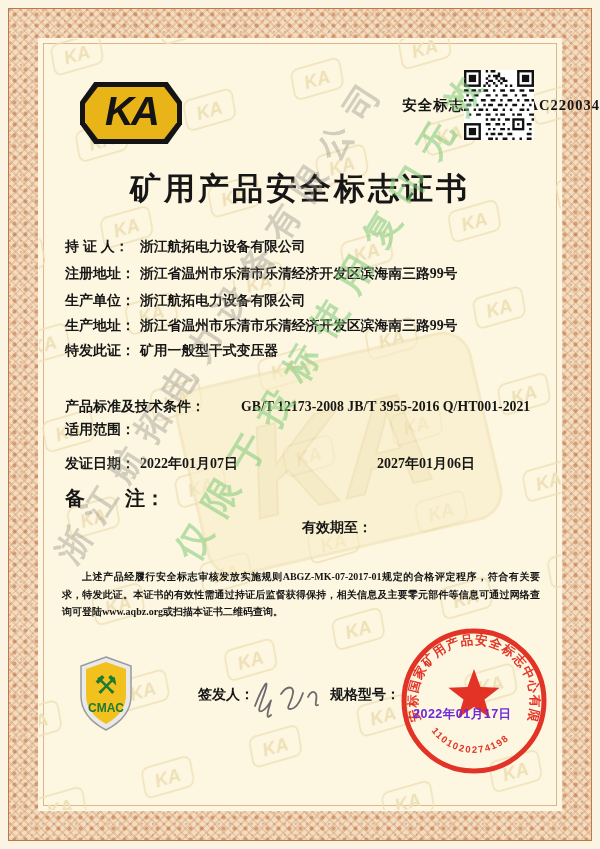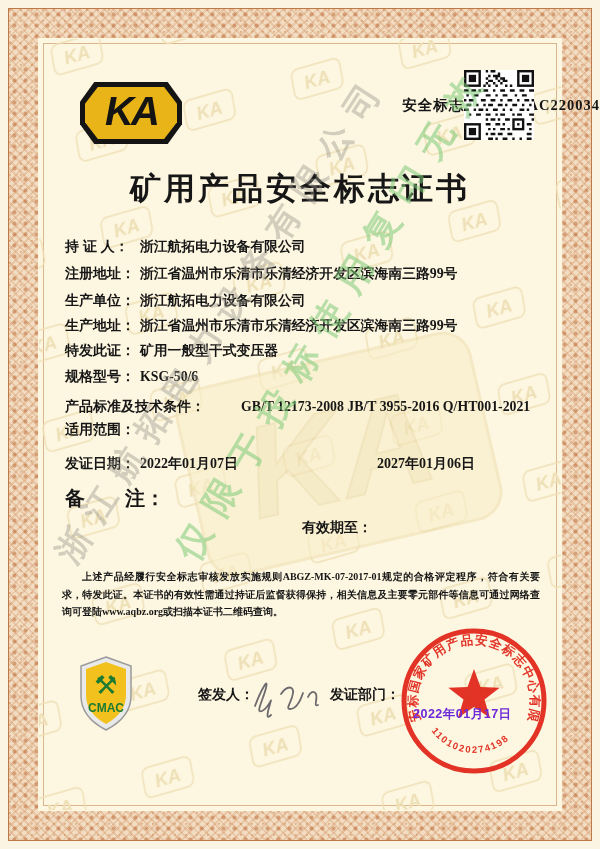--- a/index.html
+++ b/index.html
@@ -134,24 +134,20 @@
       <span class="f-value">浙江航拓电力设备有限公司</span>
     </div>
     <div class="f-row" style="top:317px">
       <span class="f-label">生产地址：</span>
       <span class="f-value">浙江省温州市乐清市乐清经济开发区滨海南三路99号</span>
     </div>
     <div class="f-row" style="top:342px">
       <span class="f-label">特发此证：</span>
       <span class="f-value">矿用一般型干式变压器</span>
     </div>
-    <div class="f-row" style="top:368px">
-      <span class="f-label">规格型号：</span>
-      <span class="f-value">KSG-50/6</span>
-    </div>
     <div class="f-row" style="top:398px">
       <span class="f-label">产品标准及技术条件：</span>
       <span class="f-value shift">GB/T 12173-2008 JB/T 3955-2016 Q/HT001-2021</span>
     </div>
     <div class="f-row" style="top:421px">
       <span class="f-label">适用范围：</span>
     </div>
 
     <div class="dates-row">
       <span class="lab d-issue-lab">发证日期：</span>
@@ -177,21 +173,21 @@
     <div class="signer-label">签发人：</div>
 
     <svg class="signature" viewBox="0 0 80 60" xmlns="http://www.w3.org/2000/svg">
       <g fill="none" stroke="#53525b" stroke-width="1.8" stroke-linecap="round" opacity="0.85">
         <path d="M10 40 C16 24 24 10 21 22 C18 34 10 48 17 45 C24 42 28 28 25 38 C22 48 21 54 26 49"></path>
         <path d="M36 28 C42 19 49 20 48 27 C47 36 40 43 45 43 C52 43 56 33 58 27"></path>
         <path d="M63 31 C65 26 69 24 71 28 C73 33 68 41 73 39"></path>
       </g>
     </svg>
 
-    <div class="dept-label">发证部门：</div>
+    <div class="dept-label">规格型号：</div>
 
     <svg class="seal" viewBox="0 0 150 150" xmlns="http://www.w3.org/2000/svg">
       <defs>
         <path id="sealTop" d="M21.4 94.5 A57 57 0 1 1 128.6 94.5" fill="none"></path>
         <path id="sealBot" d="M32.4 104.8 A52 52 0 0 0 117.6 104.8" fill="none"></path>
       </defs>
       <circle cx="75" cy="75" r="70" fill="none" stroke="#e02518" stroke-width="5"></circle>
       <polygon fill="#e02518" points="75,43 81.5,61.1 100.7,61.7 85.5,73.4 90.9,91.8 75,81 59.1,91.8 64.5,73.4 49.3,61.7 68.5,61.1"></polygon>
       <text font-size="12.5" font-weight="bold" fill="#e02518" letter-spacing="1.2" font-family="Liberation Serif, serif">
         <textPath href="#sealTop">安标国家矿用产品安全标志中心有限公司</textPath>

